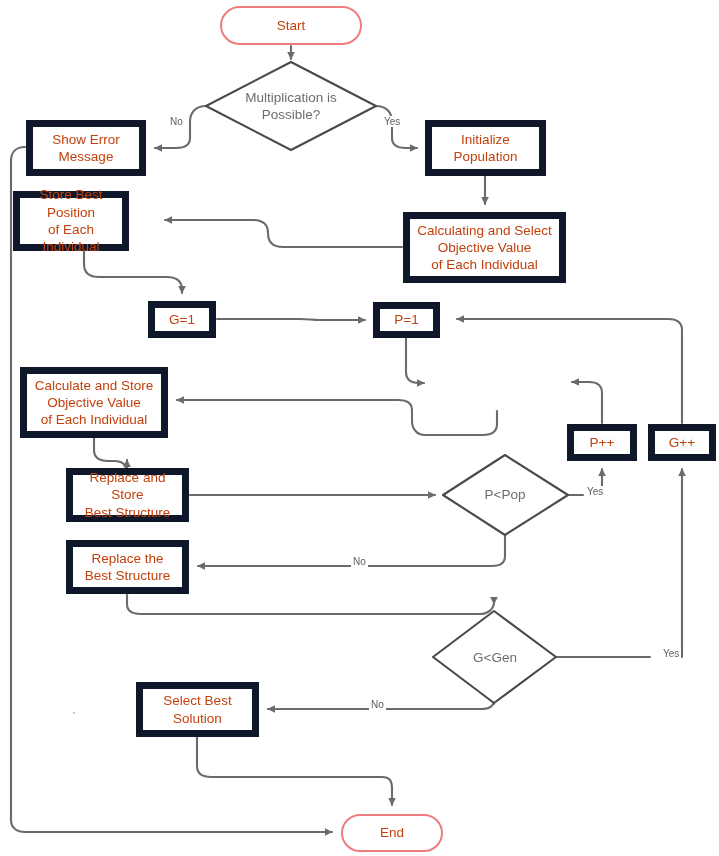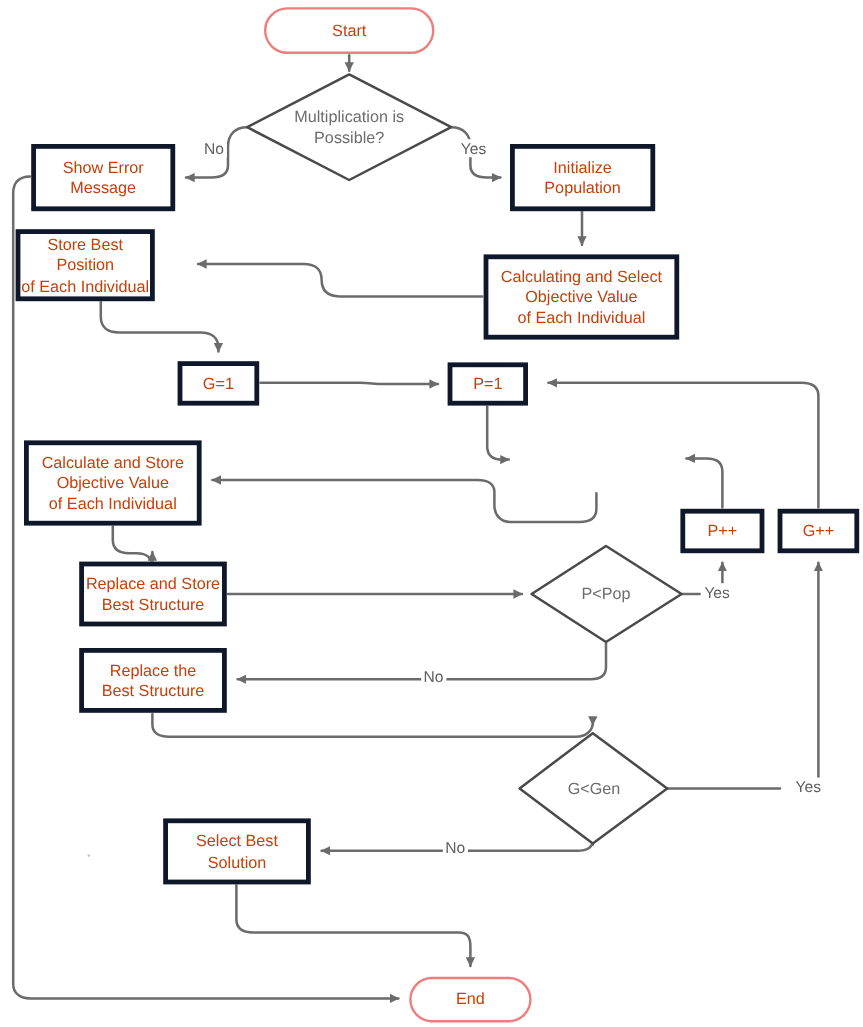--- a/index.html
+++ b/index.html
@@ -2,25 +2,25 @@
 <html><head>
 <meta charset="utf-8">
 <title>Flowchart</title>
 <style>
   html,body{margin:0;padding:0;background:#ffffff;}
   body{font-family:"Liberation Sans", sans-serif;}
   #stage{position:relative;width:719px;height:856px;background:#fff;overflow:hidden;}
   svg.layer{position:absolute;left:0;top:0;width:719px;height:856px;}
   .node{position:absolute;box-sizing:border-box;display:flex;align-items:center;justify-content:center;
         text-align:center;color:#c2410c;font-size:13.5px;line-height:1.28;background:#ffffff;}
-  .proc{border:4px solid #0f172a;}
+  .proc{border:7px solid #0f172a;}
   .term{border:2px solid #ef7d7d;border-radius:22px;}
   .dia{position:absolute;display:flex;align-items:center;justify-content:center;text-align:center;
        color:#6d6d6d;font-size:13.5px;line-height:1.28;pointer-events:none;}
-  .edgelabel{position:absolute;color:#5e5e5e;font-size:13px;background:#fff;padding:0 2px;white-space:nowrap;}
+  .edgelabel{position:absolute;color:#5e5e5e;font-size:10px;background:#fff;padding:0 2px;white-space:nowrap;}
   .speck{position:absolute;width:2px;height:2px;background:#bdbdbd;border-radius:50%;}
 </style>
 </head>
 <body>
 
 <div id="stage">
 
   <svg class="layer" viewBox="0 0 719 856">
     <defs>
       <marker id="ah" markerWidth="9" markerHeight="9" refX="7.2" refY="4.5" orient="auto" markerUnits="userSpaceOnUse">

